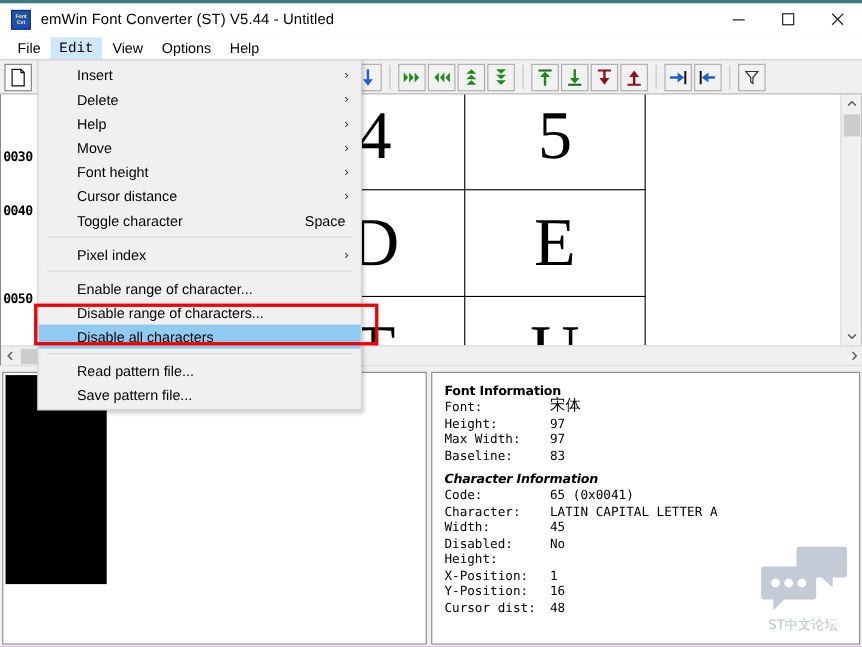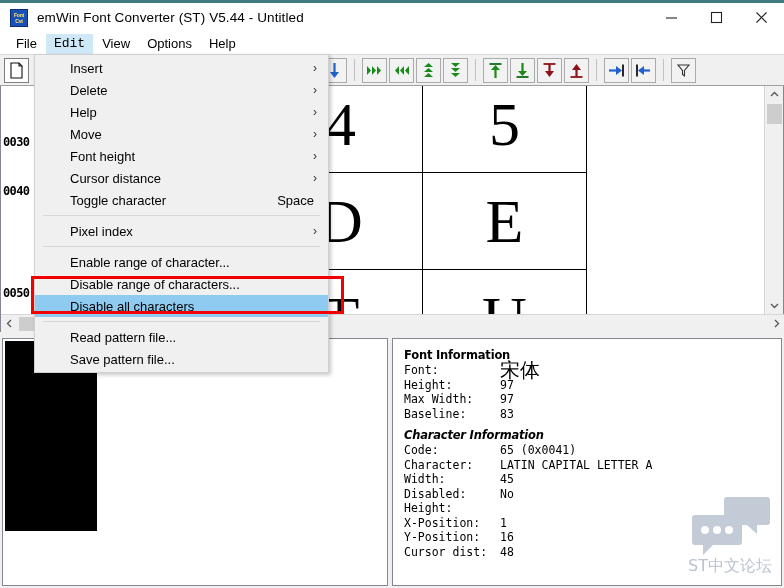--- a/index.html
+++ b/index.html
@@ -125,29 +125,29 @@
     padding:9px 0 0 11px;
   }
   .info-head{
     font-family:"DejaVu Sans", sans-serif;font-size:11.5px;font-weight:bold;
     color:#000;margin:0 0 1px 0;letter-spacing:-0.2px;
   }
   .info-head.second{margin-top:7px;font-style:italic;}
   .info-row{display:flex;font-family:"DejaVu Sans Mono", monospace;font-size:11.5px;color:#000;line-height:14.5px;}
   .info-key{width:96px;flex:0 0 96px;}
   .info-val{flex:1;}
-  .info-val.cjk{font-family:Liberation Serif, serif;font-size:20px;line-height:14px;}
+  .info-val.cjk{font-family:Liberation Mono, monospace;font-size:14px;line-height:14px;}
 
   .watermark{
     position:absolute;right:8px;bottom:6px;width:86px;height:86px;
     opacity:1;pointer-events:none;
   }
   .wm-text{
     position:absolute;left:0;bottom:2px;width:86px;text-align:center;
-    font-size:16px;color:#b9c2d0;font-family:"DejaVu Sans", sans-serif;
+    font-size:12px;color:#b9c2d0;font-family:"DejaVu Sans", sans-serif;
   }
 
   
   .dropdown{
     position:absolute;left:34px;top:54px;width:295px;
     background:#f0f0f0;border:1px solid #d0d0d0;
     box-shadow:2px 2px 4px rgba(0,0,0,.22);
     padding:2px 0;box-sizing:border-box;z-index:40;
   }
   .dd-item{
@@ -307,21 +307,21 @@
           <path d="M2 3 H13 L8.5 8.5 V14 L6.5 12.5 V8.5 Z" fill="none" stroke="#333" stroke-width="1.1"></path>
         </svg>
       </div>
     </div>
   </div>
 
   <div class="gridpanel">
     <div class="rowlabels" id="rowlabels">
         <div class="rowlabel" style="top: 1px; margin-top: 48px;">0030</div>
         <div class="rowlabel" style="top: 98px;">0040</div>
-        <div class="rowlabel" style="top: 200px;">0050</div>
+        <div class="rowlabel" style="top: 178px;">0050</div>
       </div>
     <div class="gridarea" id="gridarea">
         <div class="gcell" style="left: -110px; top: -10px; width: 164px; height: 97px;">2</div>
         <div class="gcell" style="left: 54px; top: -10px; width: 164px; height: 97px;">3</div>
         <div class="gcell" style="left: 218px; top: -10px; width: 164px; height: 97px;">4</div>
         <div class="gcell" style="left: 382px; top: -10px; width: 164px; height: 97px;">5</div>
         <div class="gcell" style="left: -110px; top: 87px; width: 164px; height: 97px;">B</div>
         <div class="gcell" style="left: 54px; top: 87px; width: 164px; height: 97px;">C</div>
         <div class="gcell" style="left: 218px; top: 87px; width: 164px; height: 97px;">D</div>
         <div class="gcell" style="left: 382px; top: 87px; width: 164px; height: 97px;">E</div>

